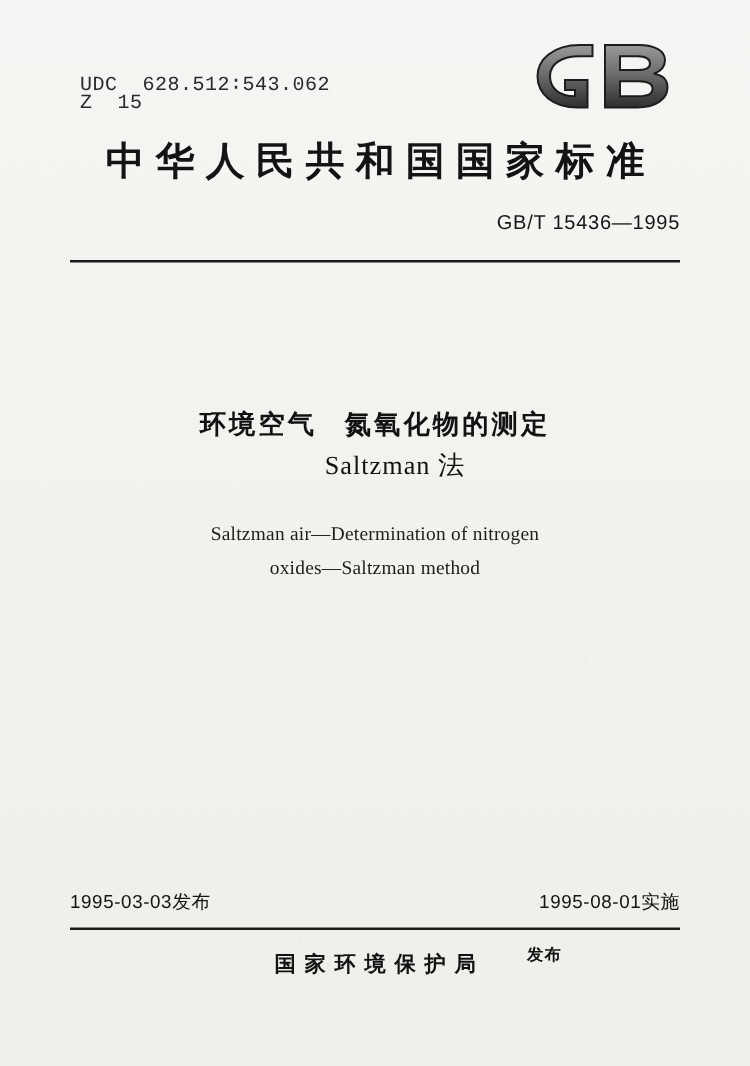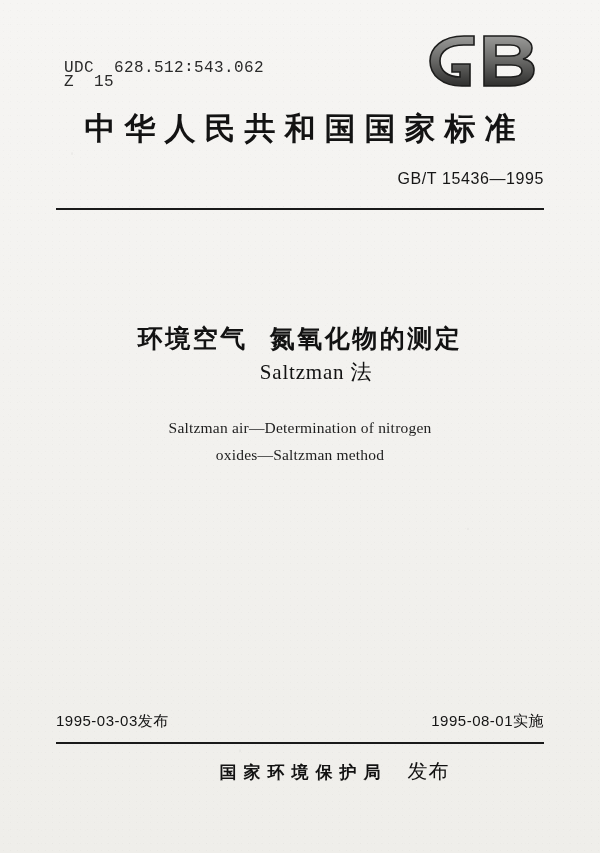--- a/index.html
+++ b/index.html
@@ -93,21 +93,21 @@
   .title-block {
     position: absolute;
     left: 0;
     right: 0;
     top: 322px;
     text-align: center;
   }
   .title-cn {
     font-family: "DejaVu Serif", "Liberation Serif", serif;
     font-weight: bold;
-    font-size: 25px;
+    font-size: 21px;
     letter-spacing: 2.5px;
     color: #121212;
     line-height: 34px;
   }
   .title-cn .gap {
     display: inline-block;
     width: 22px;
   }
   .title-cn2 {
     font-family: "Liberation Serif", serif;
@@ -167,24 +167,24 @@
     font-weight: bold;
     font-size: 17px;
     letter-spacing: 7px;
     text-indent: 7px;
     line-height: 25px;
     color: #121212;
   }
   .issuer-publish {
     position: absolute;
     right: -62px;
-    bottom: 0;
-    font-family: "DejaVu Serif", "Liberation Serif", serif;
-    font-weight: normal;
-    font-size: 20px;
+    bottom: 12px;
+    font-family: "DejaVu Serif", "Liberation Serif", serif;
+    font-weight: bold;
+    font-size: 13px;
     letter-spacing: 1px;
     color: #121212;
   }
 </style>
 </head>
 <body>
 
 <div class="page">
   <div class="noise"></div>
 

